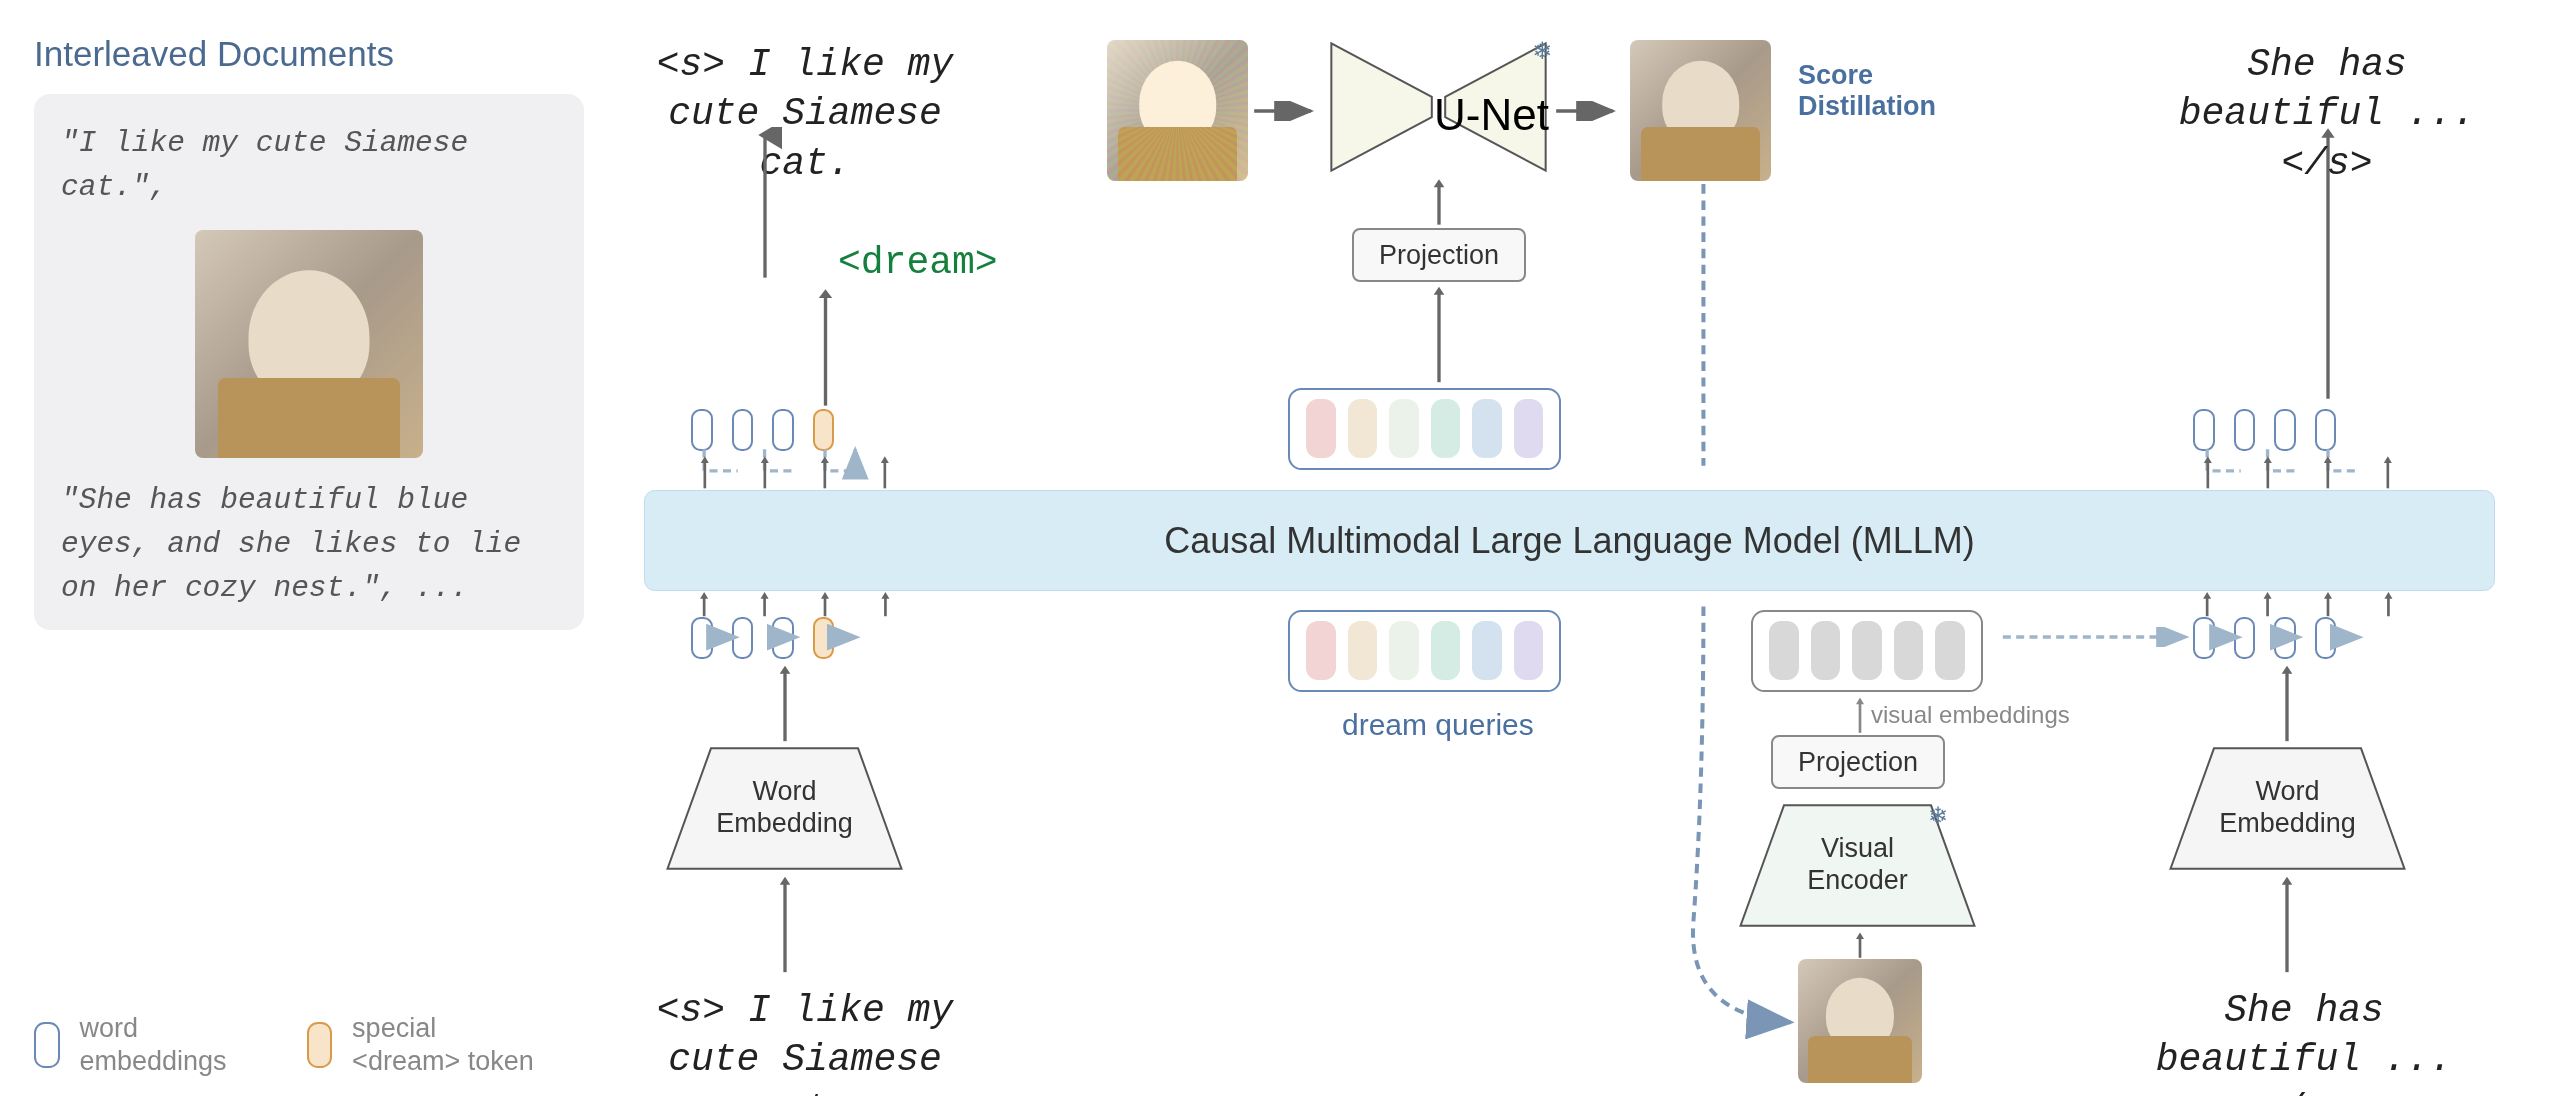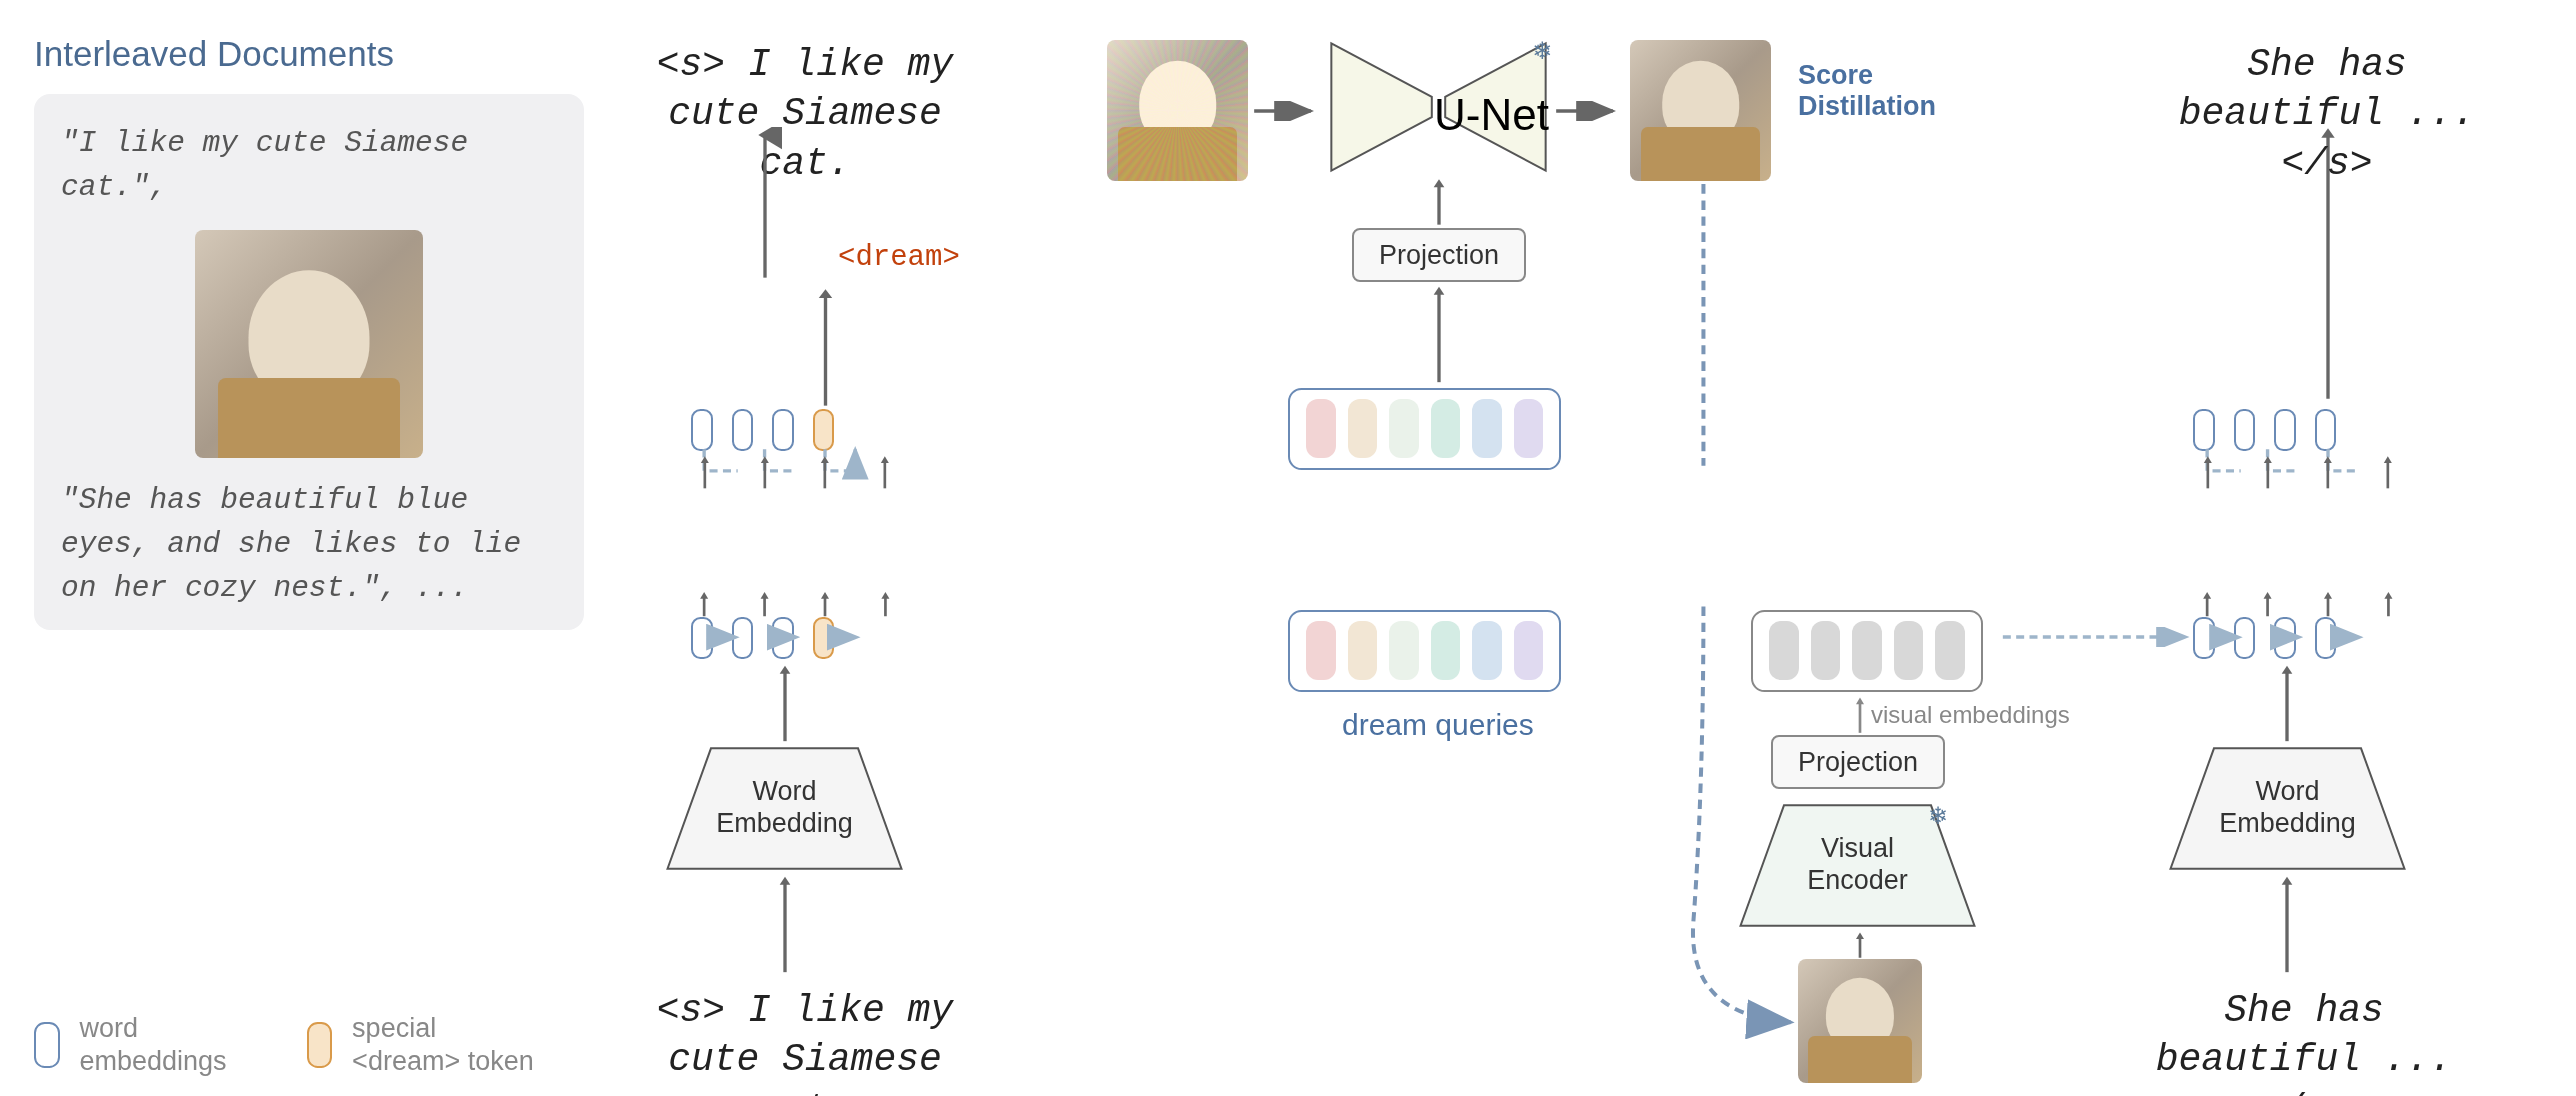--- a/index.html
+++ b/index.html
@@ -39,21 +39,21 @@
 
 .trap { position: absolute; }
 .trap svg { overflow: visible; }
 .trap-label { position: absolute; width: 100%; text-align: center; font-size: 27px; color: #333; line-height: 1.2; }
 
 
 .arrow-v { position: absolute; }
 
 
 .mono-text { font-family: 'Courier New', monospace; font-style: italic; font-size: 38px; color: #222; text-align: center; line-height: 1.3; position: absolute; }
-.token-label { font-family: 'Courier New', monospace; font-size: 29px; color: #c2410c; position: absolute; }
+.token-label { font-family: 'Courier New', monospace; font-size: 38px; color: #15803d; position: absolute; }
 .blue-label { color: #4a70a0; font-size: 30px; position: absolute; }
 
 
 .box { position: absolute; border: 2px solid #888; border-radius: 8px; background: #f8f8f8; display: flex; align-items: center; justify-content: center; font-size: 27px; color: #333; }
 .box.proj { width: 174px; height: 54px; }
 
 
 .query-box { position: absolute; border: 2.7px solid #6a8ab5; border-radius: 13.4px; padding: 9.4px 16px; display: flex; gap: 12px; background: #fff; }
 .query-box.gray { border-color: #888; }
 .query-chip { width: 29.5px; height: 59px; border-radius: 12px; }
@@ -98,20 +98,23 @@
 embeddings</div>
     <div style="width:40px"></div>
     <div class="legend-chip orange"></div>
     <div class="legend-text" style="white-space:pre-line">special
 &lt;dream&gt; token</div>
   </div>
 </div>
 
 <div class="diagram">
 
+  <div class="mllm-bar">
+    <span>Causal Multimodal Large Language Model (MLLM)</span>
+  </div>
 
   <div class="mono-text" style="left:27px; top:40px; width:322px; white-space:pre-line">&lt;s&gt; I like my
 cute Siamese cat.</div>
 
   <svg class="arrow-v" style="left:131px; top:127px;" width="34" height="154" viewBox="0 0 50 230">
     <defs>
           <marker id="au1" markerWidth="12" markerHeight="10" refX="6" refY="2" orient="auto">
             <path d="M0,10 L6,0 L12,10 z" fill="#666"></path>
           </marker>
         </defs>

